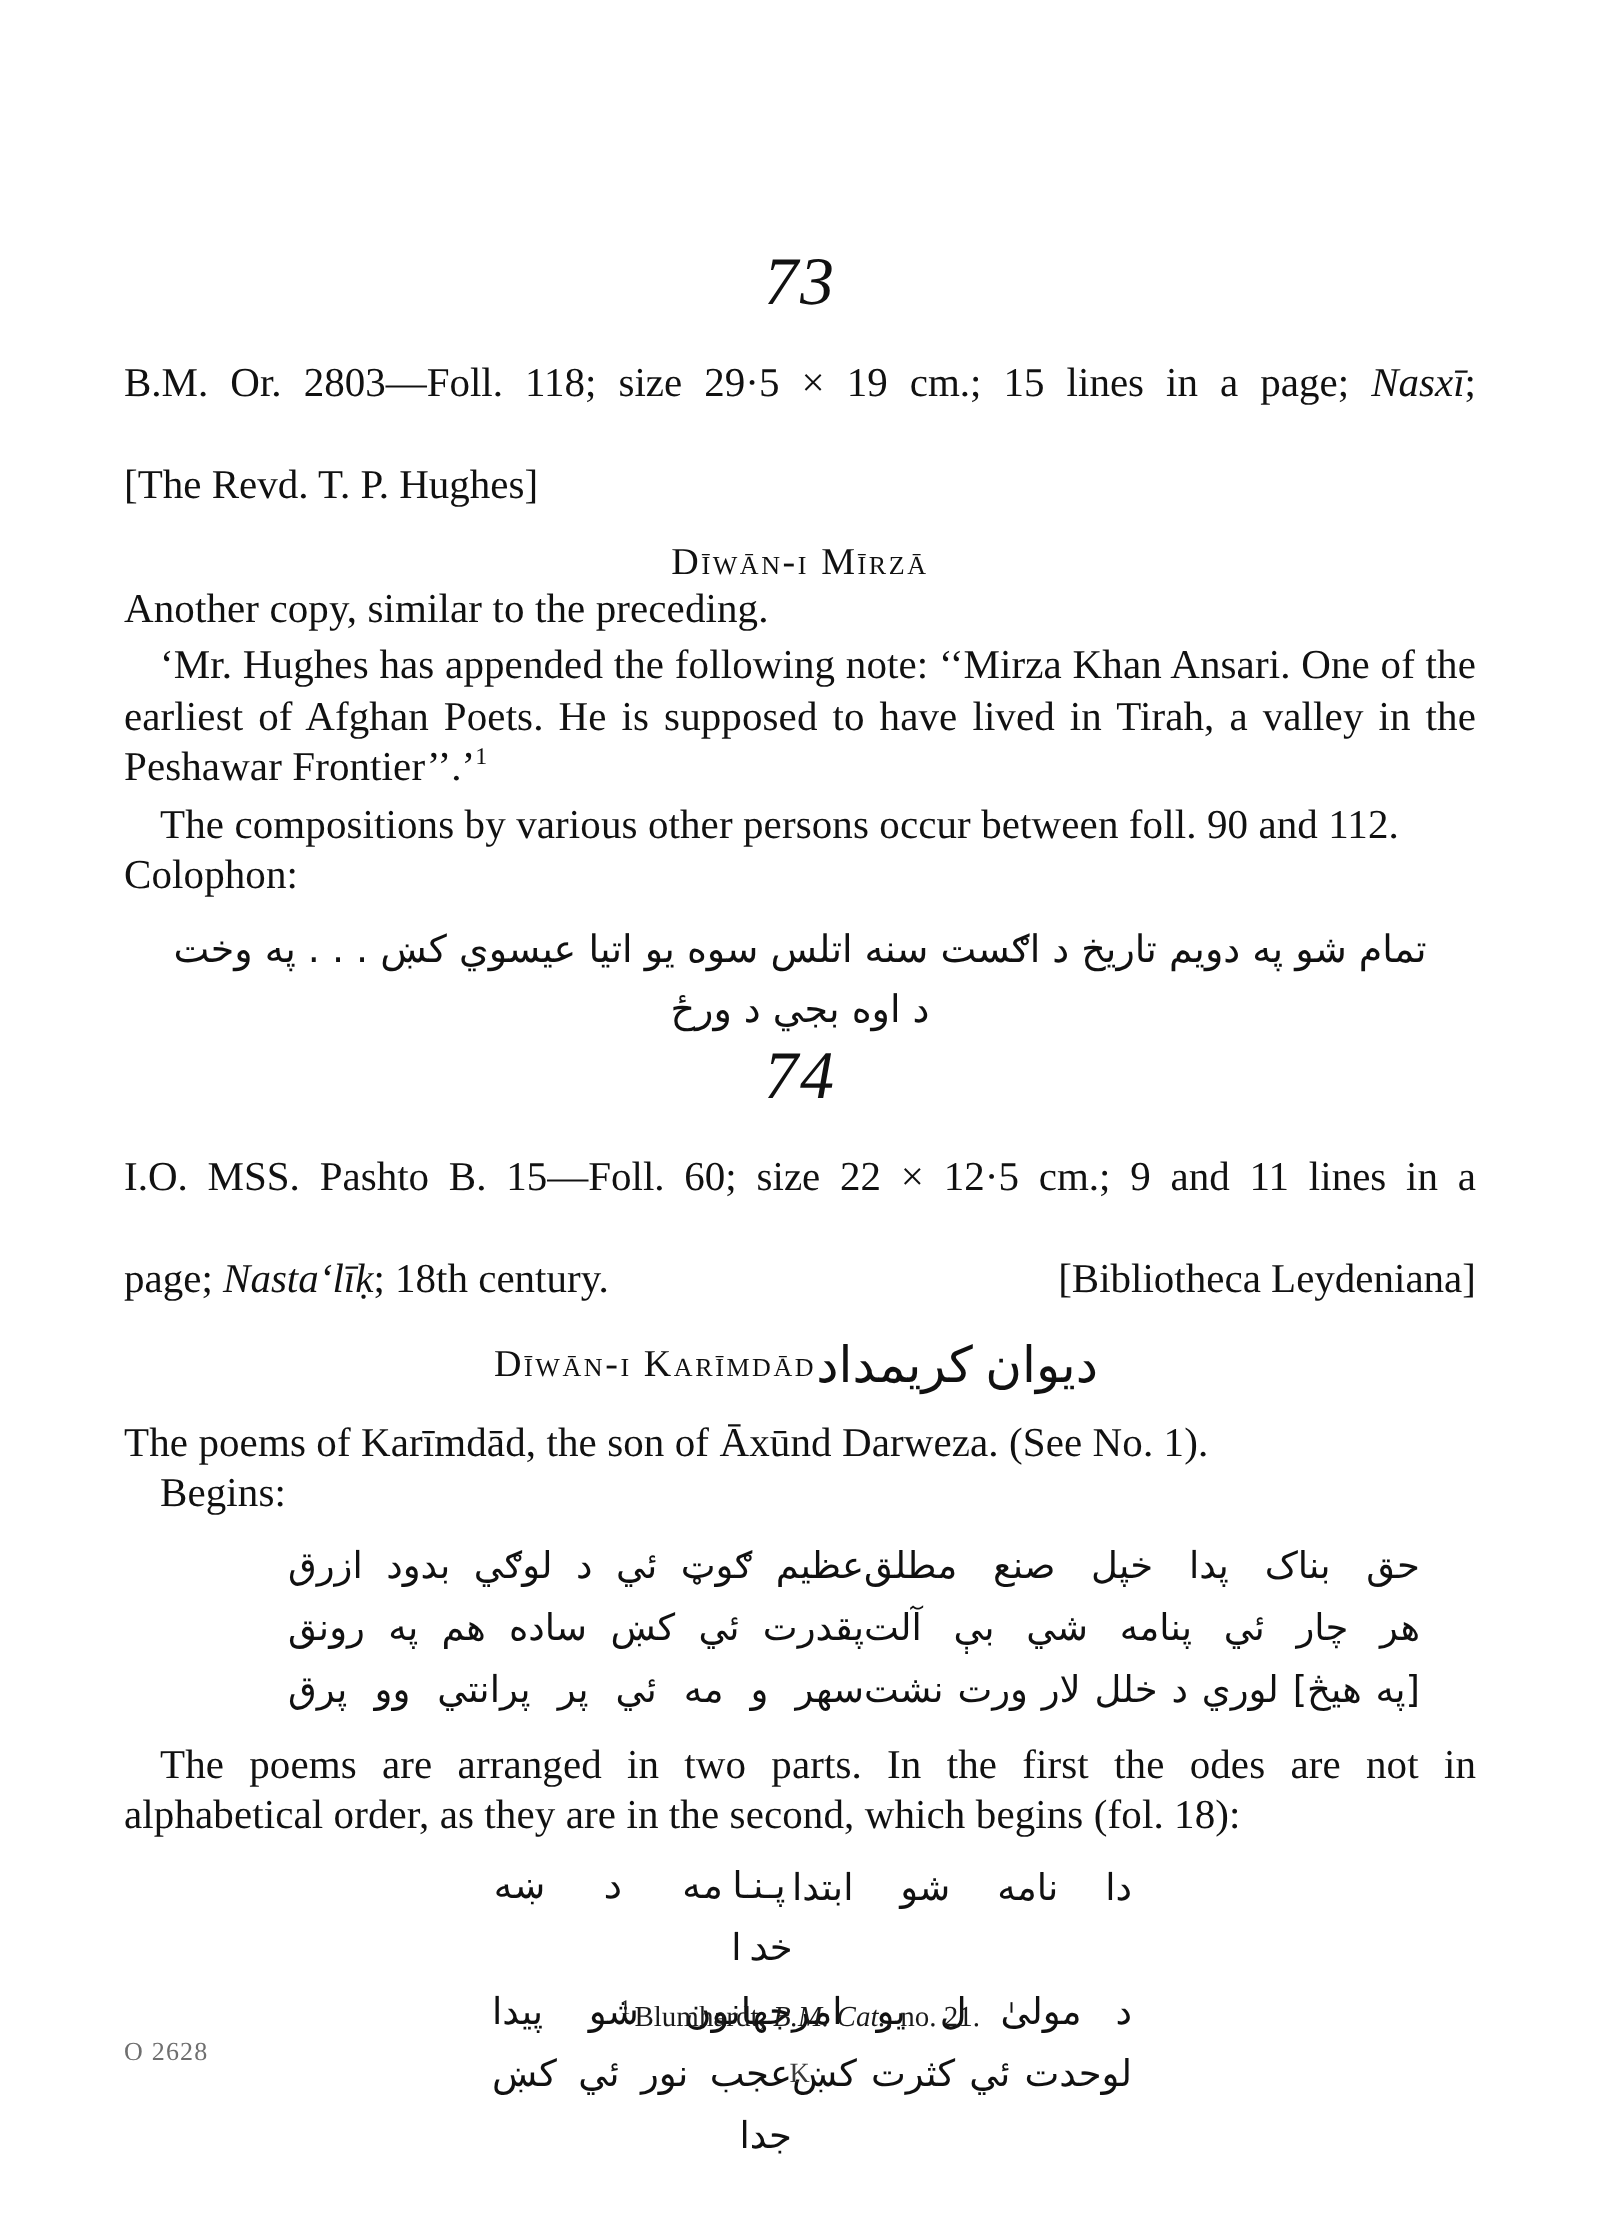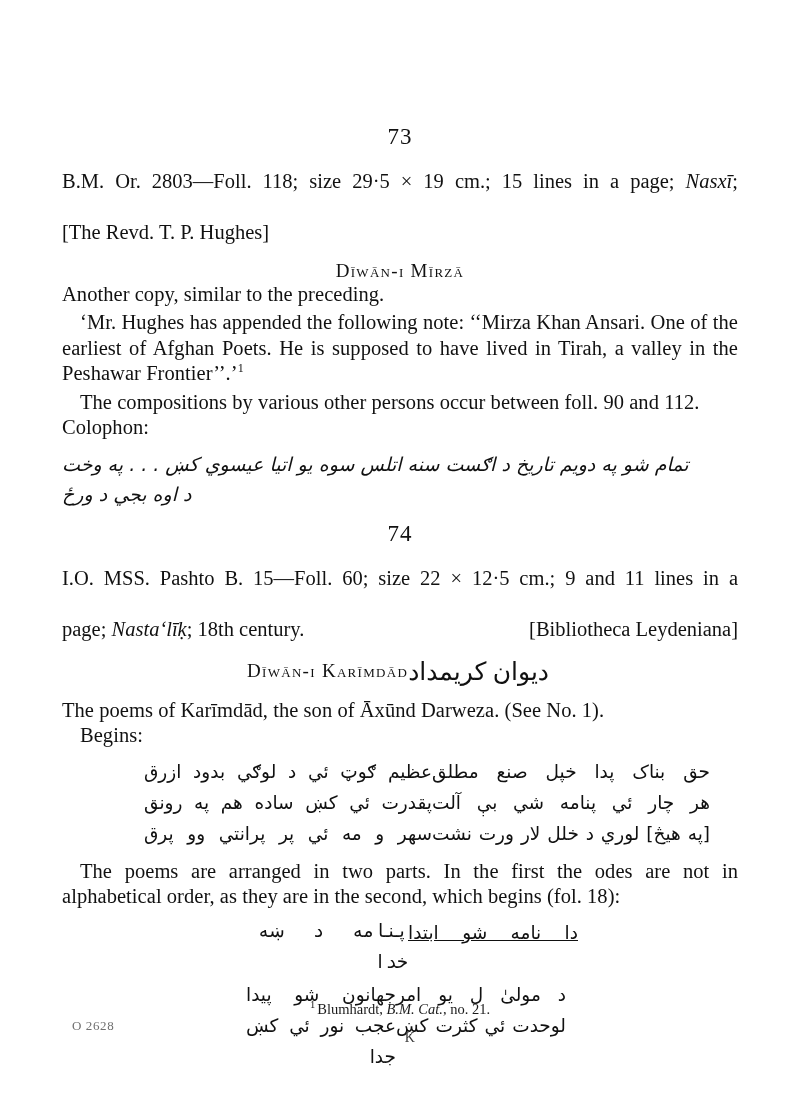--- a/index.html
+++ b/index.html
@@ -45,23 +45,24 @@
     position: absolute;
     right: 0;
     top: 0;
     font-size: 16.5px;
     letter-spacing: 0.3px;
   }
 
   
   .entry-number {
     text-align: center;
-    font-size: 23px;
+    font-size: 34px;
     line-height: 1;
     letter-spacing: 1px;
+    font-style: italic;
   }
   .para {
     font-size: 20.5px;
     line-height: 25.5px;
     text-align: justify;
     text-justify: inter-word;
     letter-spacing: 0.05px;
   }
   .para.noindent { text-indent: 0; }
   .para.indent { text-indent: 18px; }
@@ -110,22 +111,21 @@
     vertical-align: -3px;
   }
 
   
   .ar-block {
     direction: rtl;
     unicode-bidi: isolate;
     font-family: "DejaVu Sans", "Liberation Sans", sans-serif;
     font-size: 19px;
     line-height: 30px;
-    text-align: left;
-    font-style: italic;
+    text-align: center;
   }
   .ar-line { white-space: nowrap; }
 
   .verse {
     display: flex;
     flex-direction: column;
   }
   .verse-row {
     display: flex;
     flex-direction: row-reverse;
@@ -148,21 +148,21 @@
     color: #1a1a1a;
   }
   .footnote .fn-mark {
     font-size: 10.5px;
     vertical-align: super;
     line-height: 0;
     padding-right: 2px;
   }
   .footer {
     position: absolute;
-    left: 72px;
+    left: 62px;
     width: 676px;
   }
   .sig-left {
     position: absolute;
     left: 0;
     top: 0;
     font-size: 13px;
     color: #6f6f6f;
     letter-spacing: 0.6px;
   }
@@ -245,21 +245,21 @@
       <div class="verse-row">
         <div class="hemi" style="width:278px; margin-right:28px;">[په هیڅ] لوري د خلل لار ورت نشت</div>
         <div class="hemi" style="width:288px;">سهر و مه ئي پر پرانتي وو پرق</div>
       </div>
     </div>
 
     <div class="para indent" style="margin-top:10px;">The poems are arranged in two parts. In the first the odes are not in alphabetical order, as they are in the second, which begins (fol. 18):</div>
 
     <div class="verse" style="margin-top:7px; margin-left:140px; width:400px;">
       <div class="verse-row">
-        <div class="hemi" style="width:170px; margin-right:24px;text-decoration:underline;">دا نامه شو ابتدا</div>
+        <div class="hemi" style="width:170px; margin-right:36px;">دا نامه شو ابتدا</div>
         <div class="hemi" style="width:150px;font-family:Liberation Mono, monospace;">پنامه د ښه خدا</div>
       </div>
       <div class="verse-row">
         <div class="hemi" style="width:170px; margin-right:36px;">د مولیٰ ل یو امر</div>
         <div class="hemi" style="width:150px;">جهانون شو پیدا</div>
       </div>
       <div class="verse-row">
         <div class="hemi" style="width:170px; margin-right:36px;">لوحدت ئي کثرت کښ</div>
         <div class="hemi" style="width:150px;">عجب نور ئي کښ جدا</div>
       </div>

